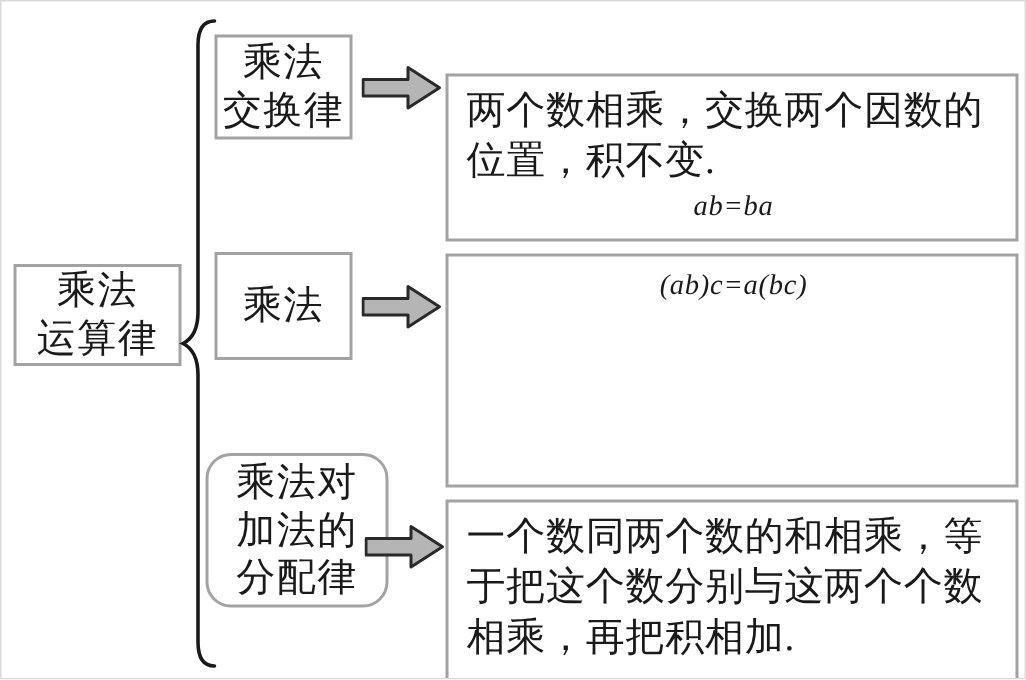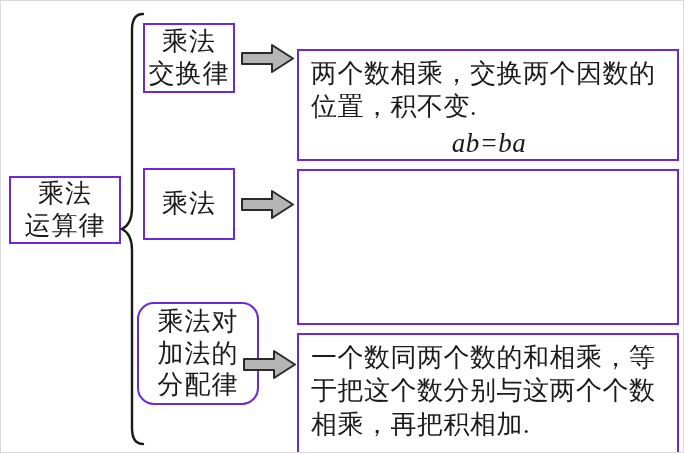--- a/index.html
+++ b/index.html
@@ -13,21 +13,21 @@
     width: 684px;
     height: 453px;
     background: #ffffff;
     border: 1px solid #d9d9d9;
     box-sizing: border-box;
     overflow: hidden;
     color: #1a1a1a;
   }
   .box {
     position: absolute;
-    border: 2px solid #6d28d9;
+    border: 2px solid #a3a3a3;
     background: #ffffff;
     box-sizing: border-box;
   }
   .node {
     display: flex;
     flex-direction: column;
     align-items: center;
     justify-content: center;
     text-align: center;
     font-size: 26px;
@@ -40,21 +40,21 @@
     line-height: 1.28;
     letter-spacing: 0.5px;
     margin-top: 40px;
   }
   .desc-text {
     text-align: left;
   }
   .formula {
     text-align: center;
     font-style: italic;
-    font-size: 27px;
+    font-size: 19px;
     margin-top: 2px;
   }
   .arrow, .brace {
     position: absolute;
   }
 </style>
 </head>
 <body>
 
 <div class="canvas">
@@ -84,20 +84,21 @@
 
   <div class="box node" style="left:142px; top:167px; width:92px; height:72px;">
     <div>乘法</div>
   </div>
 
   <svg class="arrow" style="left:240px; top:187px;" width="54" height="33" viewBox="0 0 54 33" aria-hidden="true">
     <polygon points="1,11 31,11 31,3 52,16.5 31,30 31,22 1,22" fill="#b5b5b5" stroke="#2a2a2a" stroke-width="2" stroke-linejoin="round"></polygon>
   </svg>
 
   <div class="box desc-box" style="left:296px; top:128px; width:382px; height:156px;">
+    <div class="formula">(ab)c=a(bc)</div>
   </div>
 
   <div class="box node" style="left:136px; top:301px; width:122px; height:103px;border-radius:17px;">
     <div>乘法对</div>
     <div>加法的</div>
     <div>分配律</div>
   </div>
 
   <svg class="arrow" style="left:242px; top:347px;" width="54" height="33" viewBox="0 0 54 33" aria-hidden="true">
     <polygon points="1,11 31,11 31,3 52,16.5 31,30 31,22 1,22" fill="#b5b5b5" stroke="#2a2a2a" stroke-width="2" stroke-linejoin="round"></polygon>

